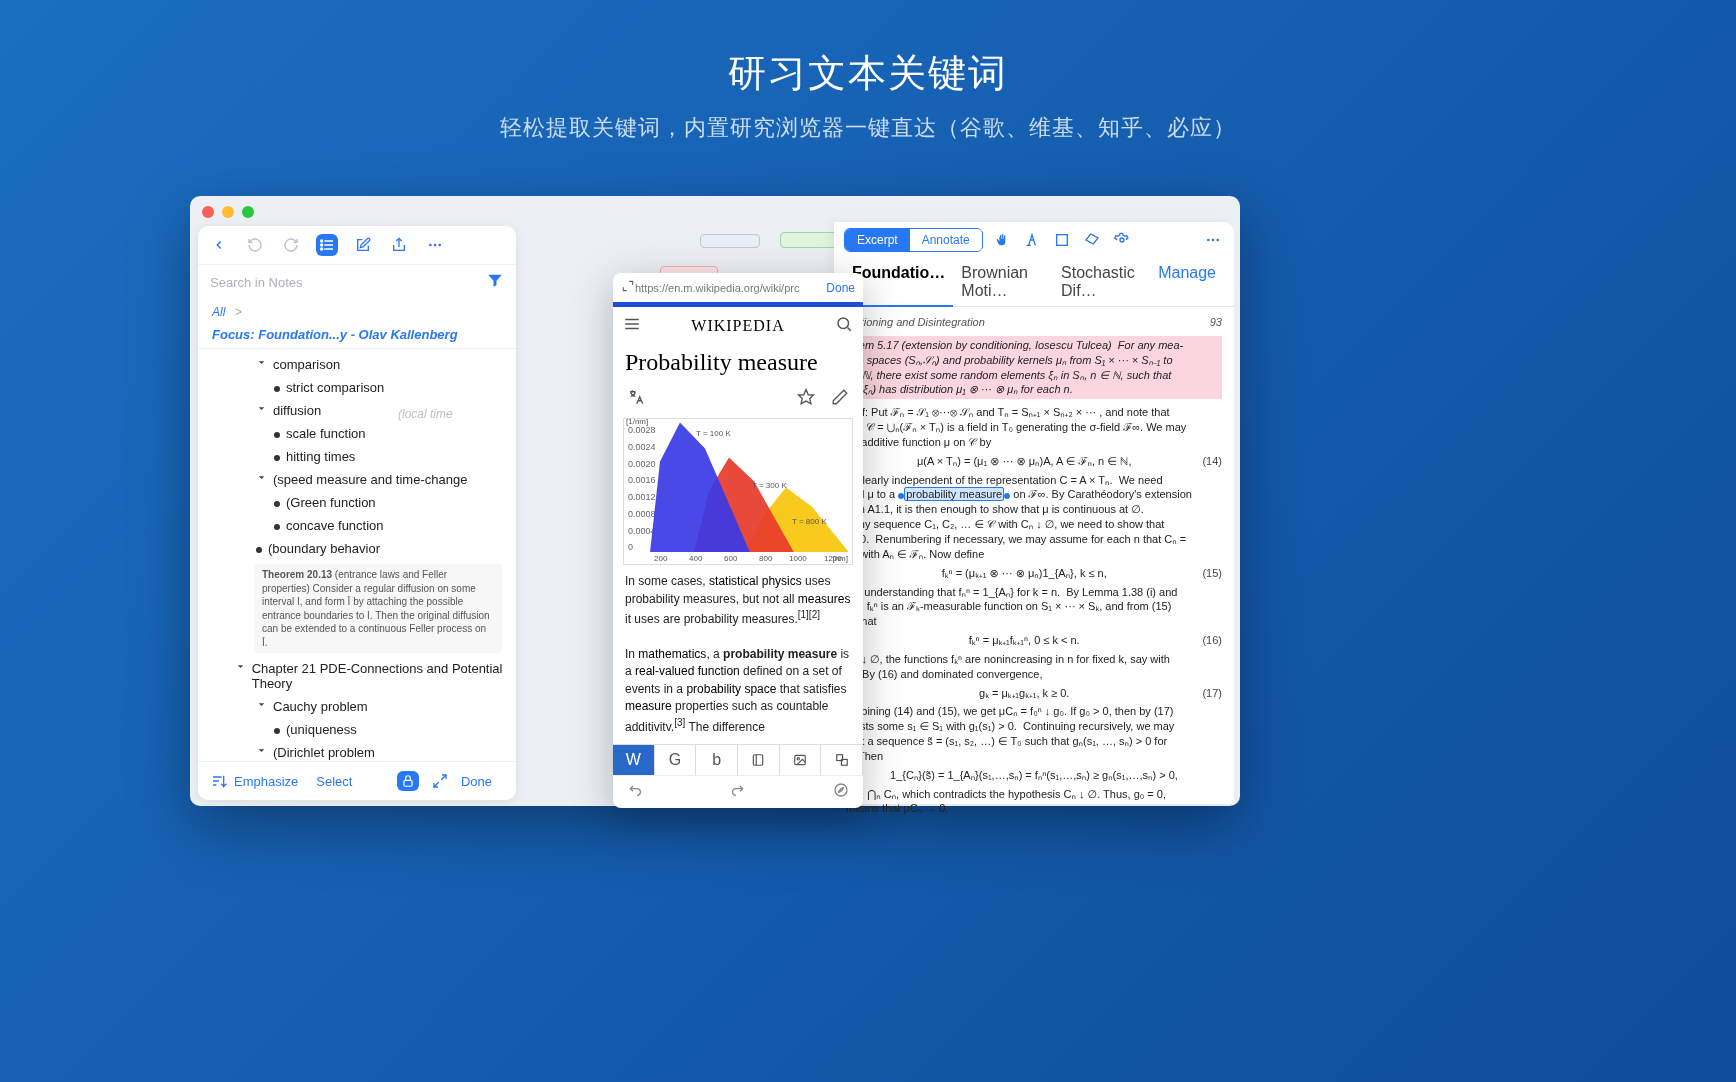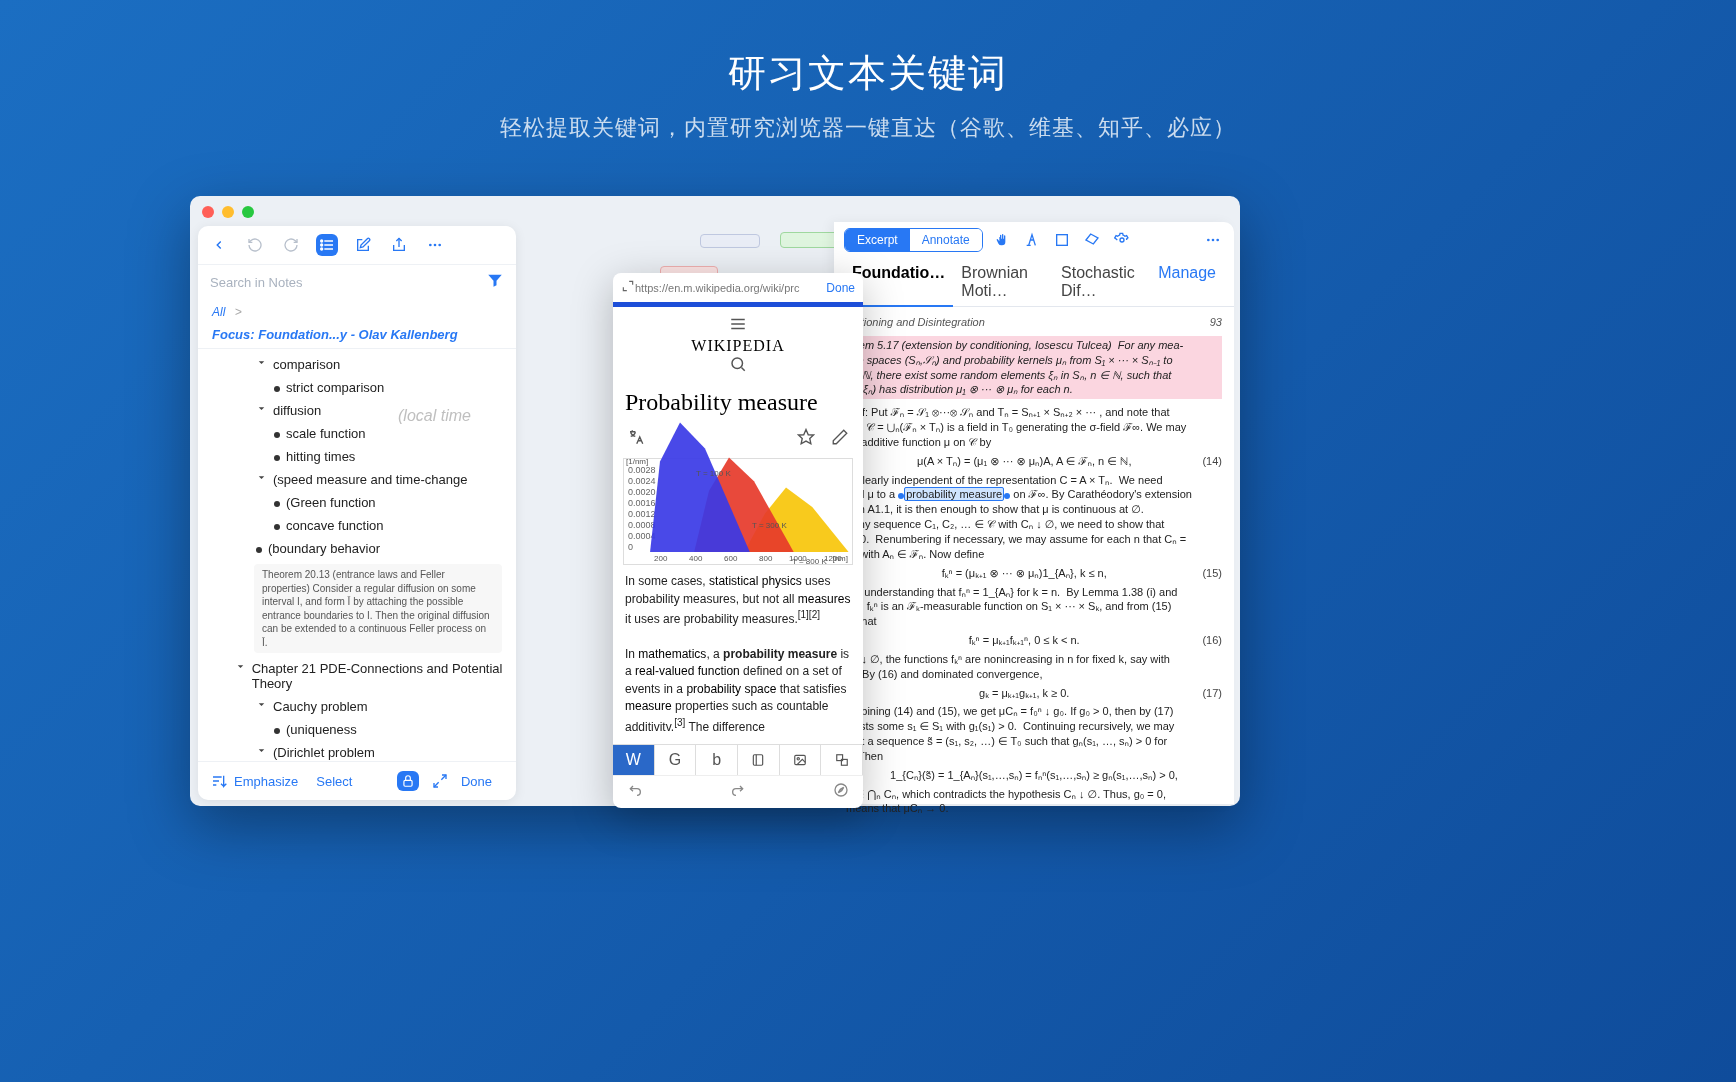--- a/index.html
+++ b/index.html
@@ -38,21 +38,21 @@
 .np-crumb { padding: 6px 14px; font-size:12px; color:#2878F4; }
 .np-crumb .g { color:#aaa; margin: 0 6px; }
 .np-title { font-size:13px; font-weight:600; color:#2878F4; padding: 2px 14px 6px; border-bottom:1px solid #EEF1F5; }
 .np-list { flex:1; overflow-y:auto; font-size:13px; padding: 4px 0; }
 .np-row { display:flex; align-items:flex-start; padding: 4px 10px; gap:6px; color:#222; cursor:pointer;}
 .np-row .ind1{width:24px;} .np-row .ind2{width:42px;} .np-row .ind3{width:60px;}
 .tw { width:11px; height:11px; display:inline-block; }
 .tw svg{display:block;}
 .dot { width:6px;height:6px;border-radius:50%;background:#333;display:inline-block;margin-top:6px;}
 .np-note-block { margin: 4px 14px 4px 56px; padding: 4px 8px; background:#F7F7F7; border-radius:4px; font-size:10px; color:#555; line-height:1.35;}
-.np-note-block b{font-weight:400;}
+.np-note-block b{font-weight:700;}
 .np-footer { display:flex; align-items:center; justify-content:space-between; padding:8px 10px; border-top:1px solid #EEF1F5;}
 .np-footer .lbtn{ color:#2878F4; font-size:13px; font-weight:500; margin-right:14px; cursor:pointer;}
 .np-footer-left{display:flex;align-items:center;gap:4px;}
 .np-footer-right{display:flex;align-items:center;gap:10px;}
 .lock-pill{background:#2878F4;color:#fff;border-radius:6px;padding:3px 4px;display:flex;align-items:center;}
 
 
 .mindmap { position:absolute; left:330px; top:30px; right:0; bottom:0; }
 .mm-box { position:absolute; border-radius:4px; font-size:8px; padding:2px 4px; }
 .mm-1{background:#DFF5DF;border:1px solid #9FD89F;} .mm-2{background:#E9EDF6;border:1px solid #BFC8E0;}
@@ -84,40 +84,40 @@
 
 
 .wiki {
   position:absolute; left: 613px; top: 273px; width: 250px; height: 535px;
   background:#fff; border-radius:8px; box-shadow: 0 10px 40px rgba(0,0,0,.25);
   display:flex; flex-direction:column; overflow:hidden;
 }
 .w-bar{ display:flex; align-items:center; padding:6px 8px; font-size:12px; border-bottom:5px solid #1d4ed8;}
 .w-url{flex:1; color:#777; white-space:nowrap; overflow:hidden; text-overflow:ellipsis; font-size:11px;}
 .w-done{color:#2878F4;}
-.w-head{display:flex;align-items:center;justify-content:space-between;padding:8px 10px;flex-direction:column;}
+.w-head{display:flex;align-items:center;justify-content:space-between;padding:8px 10px;}
 .w-logo{font-family:"Times New Roman",serif; font-size:16px; letter-spacing:1px;}
 .w-title{font-family:"Times New Roman",serif;font-size:24px;padding:4px 12px 8px;}
 .w-acts{display:flex;justify-content:space-between;padding:4px 14px 8px;color:#555;}
 .w-chart{margin:0 10px;height:170px;background:#fff;border:1px solid #DDD;position:relative;font-size:9px;color:#666;}
 .w-text{padding:8px 12px;font-size:12px;line-height:1.45;color:#222;}
 .w-text a{color:#000000;text-decoration:none;}
 .w-tools{display:flex;border-top:1px solid #DDD;}
 .w-tools div{flex:1;display:flex;align-items:center;justify-content:center;height:30px;border-right:1px solid #DDD;color:#555;}
 .w-tools div:first-child{background:#2A68C8;color:#fff;}
 .w-nav{display:flex;justify-content:space-between;padding:6px 14px;color:#888;border-top:1px solid #EEE;}
 
 
 .curve{position:absolute;bottom:12px;opacity:.92;}
 .curve1{left:26px;width:100px;height:130px;background:radial-gradient(circle at 40% 0%, #3A3AE6 0%, #3A3AE6 60%, transparent 61%);clip-path: polygon(0% 100%, 10% 30%, 30% 0%, 55% 20%, 100% 100%);background:#3A3AE6;}
 .curve2{left:70px;width:100px;height:95px;background:#E63A2A;clip-path: polygon(0% 100%, 15% 35%, 35% 0%, 60% 25%, 100% 100%);}
 .curve3{left:120px;width:105px;height:65px;background:#F7C50A;clip-path: polygon(0% 100%, 20% 40%, 40% 0%, 65% 30%, 100% 100%);}
 .axis-y{position:absolute;left:4px;top:6px;bottom:12px;display:flex;flex-direction:column;justify-content:space-between;}
 .tick-lbl{position:absolute;font-size:8px;color:#555;}
-.np-local-time{position:absolute; left:200px; top:108px; color:#bfbfbf; font-size:16px;}
+.np-local-time{position:absolute; left:200px; top:108px; color:#bfbfbf; font-size:12px;}
 </style>
 </head>
 <body>
 
 <div class="hero-title">研习文本关键词</div>
 <div class="hero-sub">轻松提取关键词，内置研究浏览器一键直达（谷歌、维基、知乎、必应）</div>
 
 <div class="app-window">
   <div class="traffic">
     <span class="tl-r"></span>

